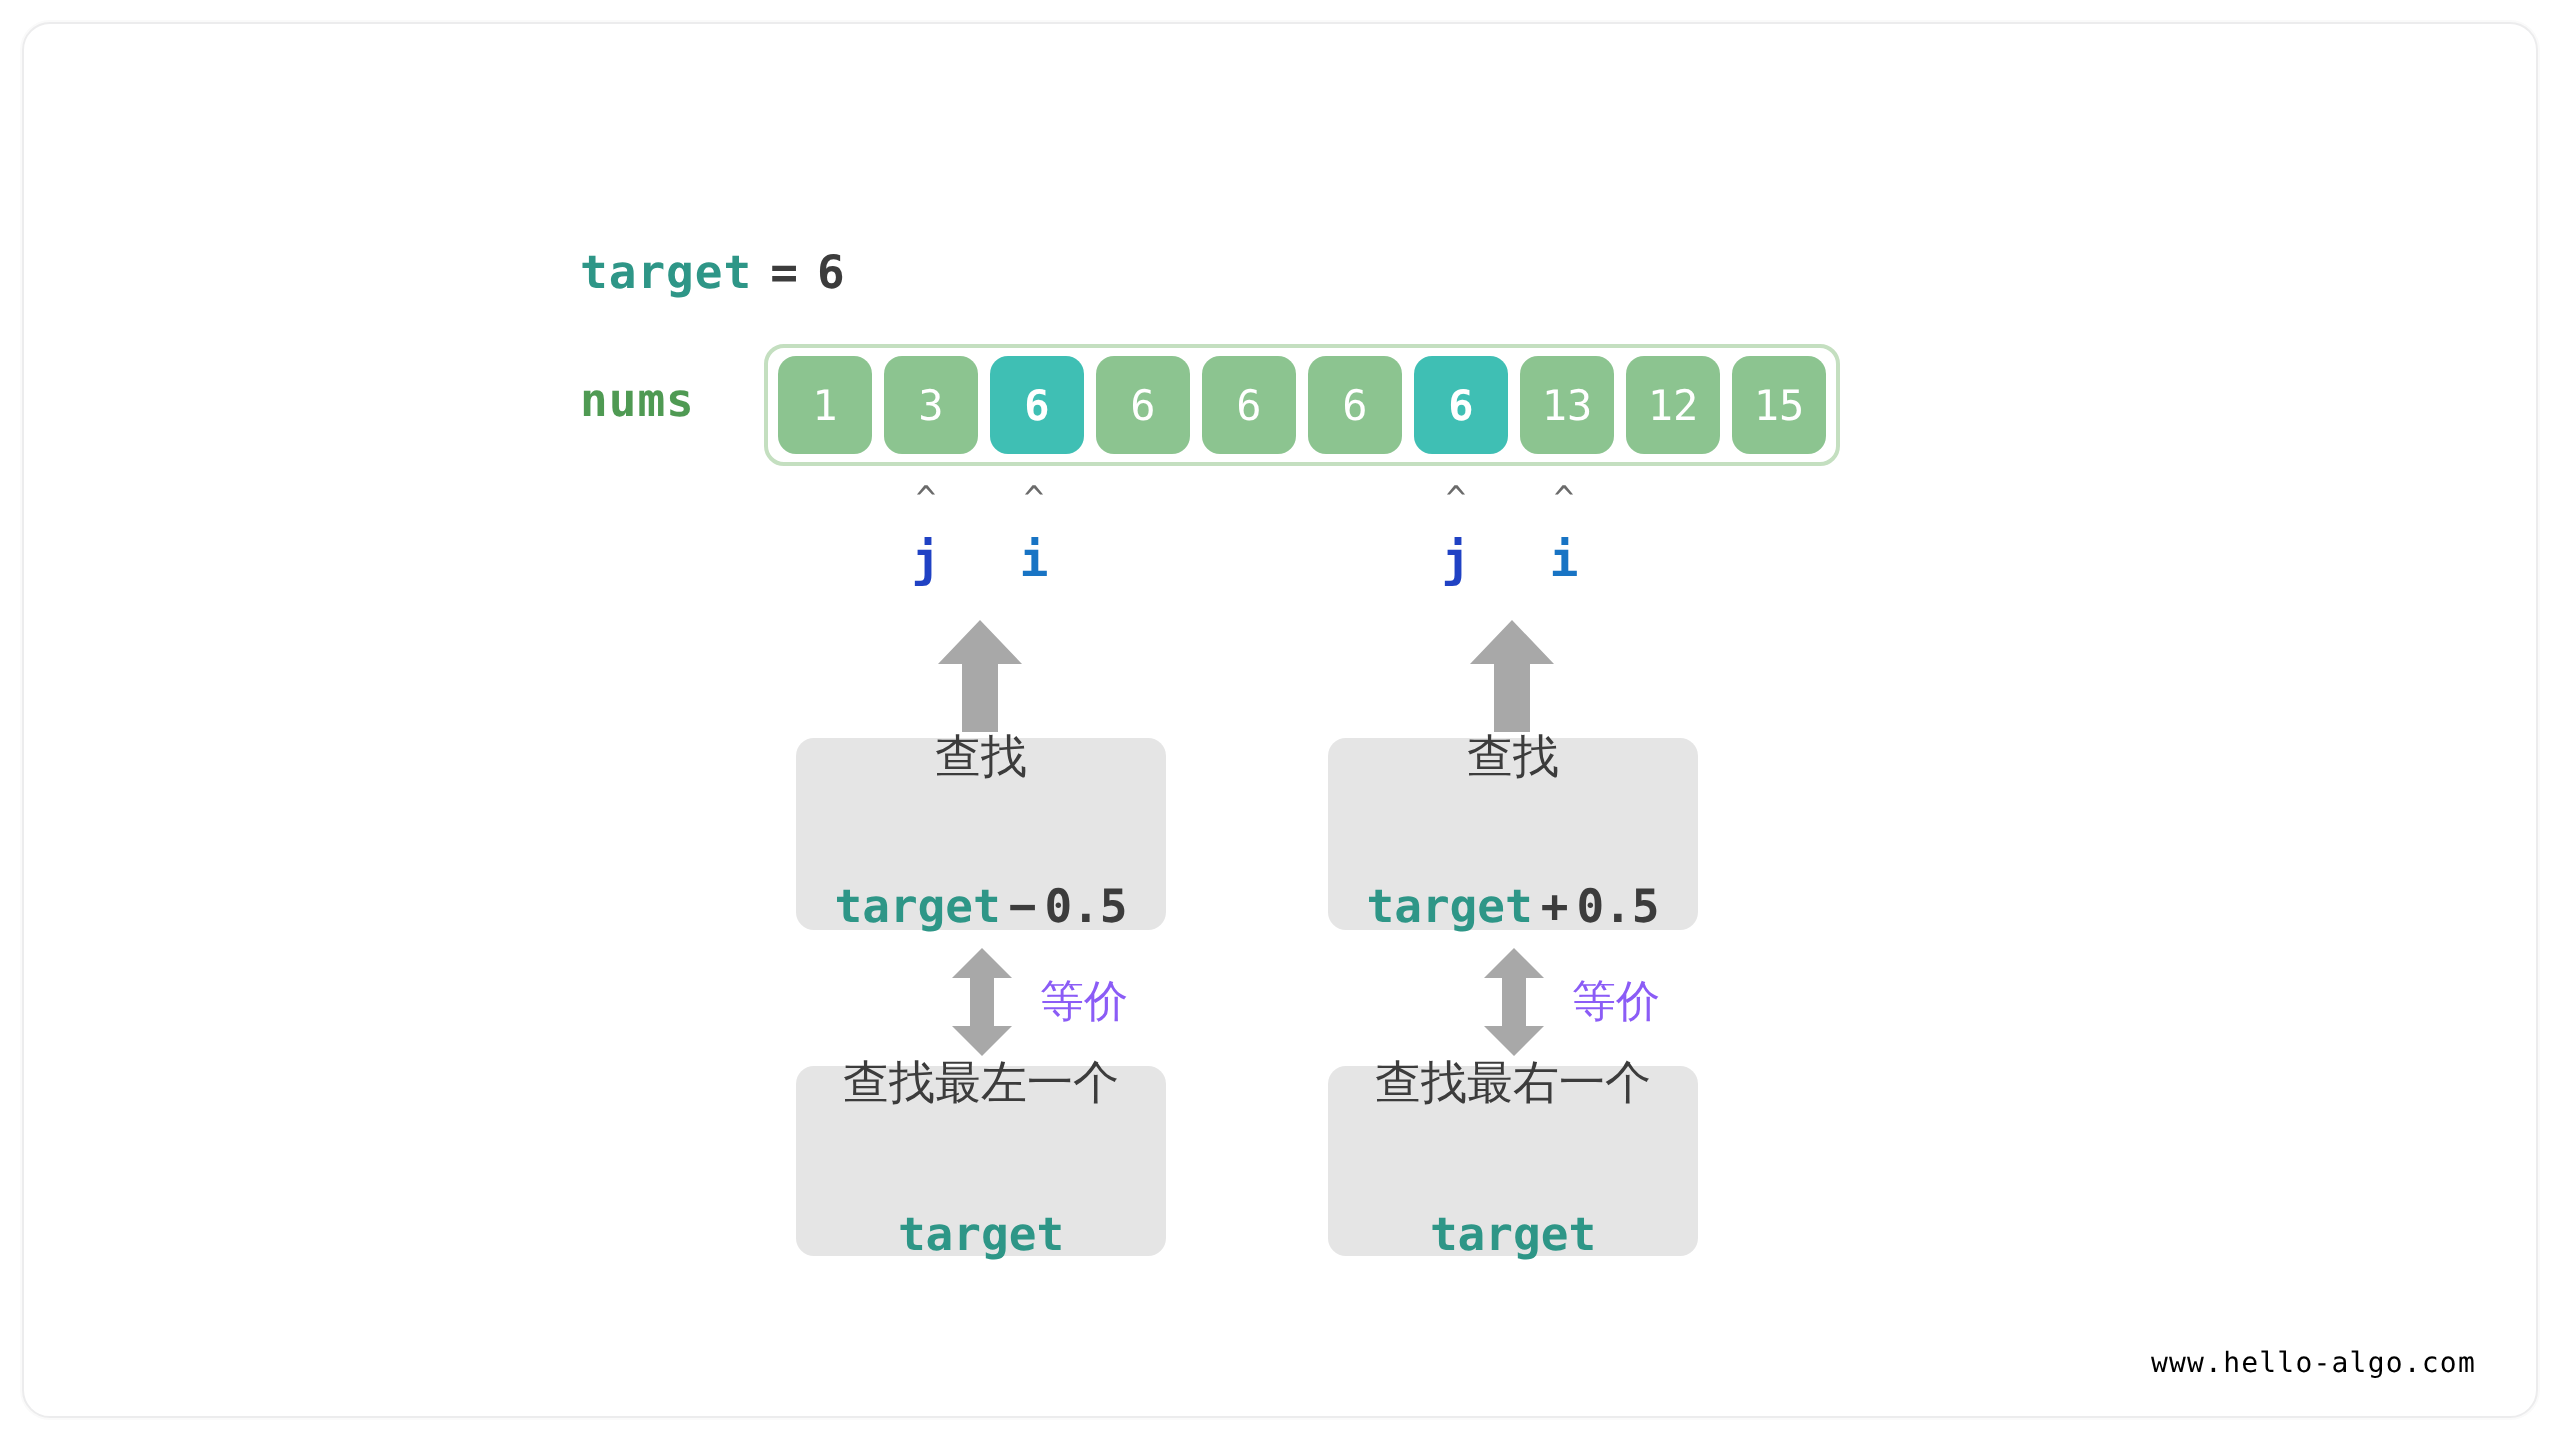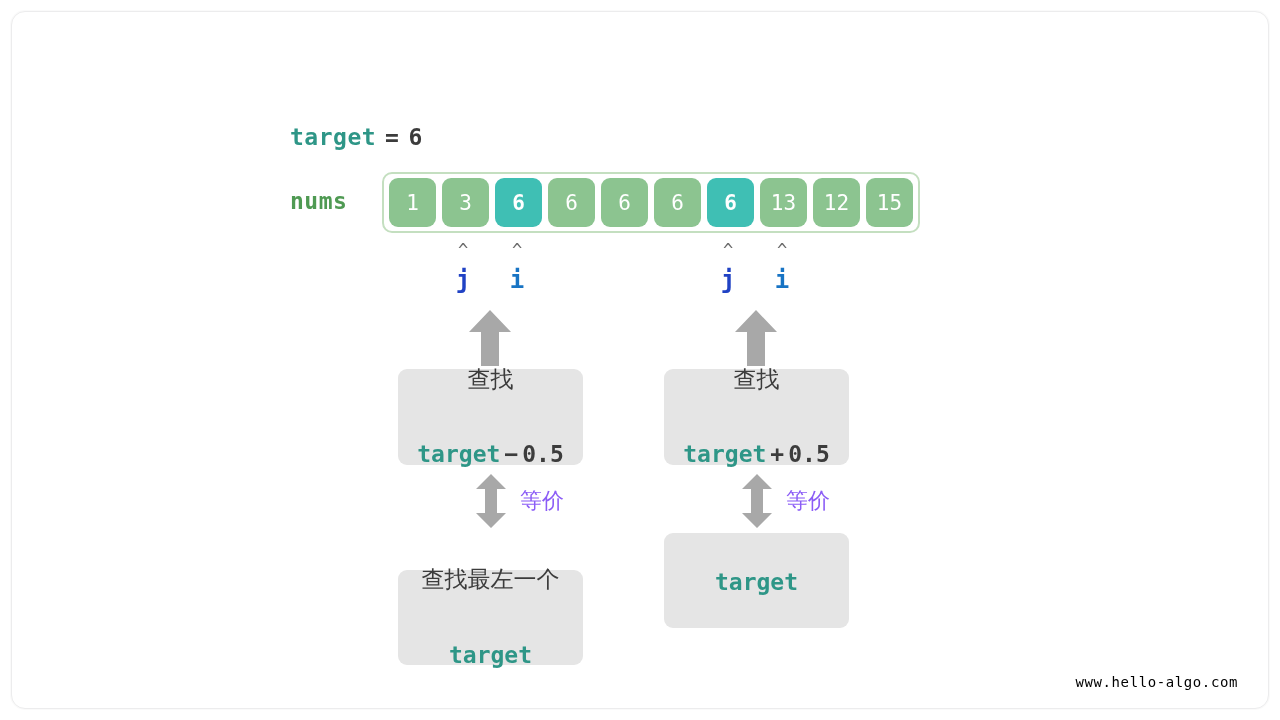--- a/index.html
+++ b/index.html
@@ -248,23 +248,24 @@
   </div>
   <div class="equiv" style="left:520px; top:486px;">等价</div>
 
   <div class="dbl-arrow" style="left:742px; top:474px;">
     <svg width="30" height="54" viewBox="0 0 30 54">
       <polygon points="15,0 30,15 21,15 21,39 30,39 15,54 0,39 9,39 9,15 0,15" fill="#a8a8a8"></polygon>
     </svg>
   </div>
   <div class="equiv" style="left:786px; top:486px;">等价</div>
 
-  <div class="gbox" style="left:398px; top:533px; width:185px; height:95px;margin-top:37px;">
+  <div class="gbox" style="left:398px; top:533px; width:185px; height:95px;">
     <div class="line1 cjk">查找最左一个</div>
     <div class="line2"><span class="kw">target</span></div>
   </div>
 
   <div class="gbox" style="left:664px; top:533px; width:185px; height:95px;">
+    <div class="line1 cjk">查找最右一个</div>
     <div class="line2"><span class="kw">target</span></div>
   </div>
 
   <div id="watermark">www.hello-algo.com</div>
 </div>
 
 </body></html>

